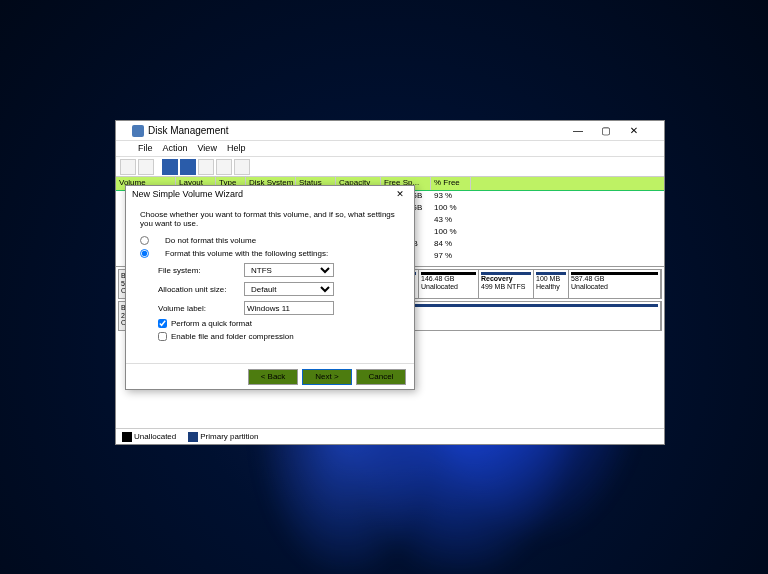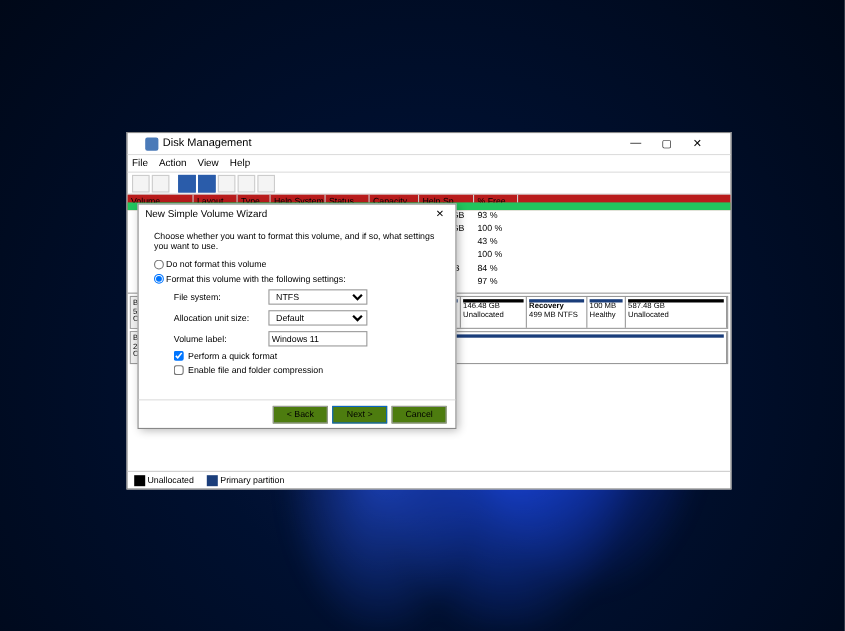--- a/index.html
+++ b/index.html
@@ -19,26 +19,26 @@
 .main-window {
   position: absolute; left: 115px; top: 120px; width: 550px; height: 325px;
   background: #fff; border: 1px solid #888; font-size: 9px; color: #000;
   display: flex; flex-direction: column;
 }
 .titlebar { display: flex; align-items: center; height: 20px; padding: 0 16px; border-bottom: 1px solid #ddd; }
 .titlebar .icon { width: 12px; height: 12px; background: #4a7ab8; border-radius: 2px; margin-right: 4px; }
 .titlebar .title { flex: 1; font-size: 10px; }
 .winbtns { display: flex; gap: 0; }
 .winbtn { width: 28px; height: 18px; display: flex; align-items: center; justify-content: center; font-size: 10px; cursor: default; }
-.menubar { display: flex; gap: 10px; height: 16px; padding: 2px 4px; font-size: 9px; border-bottom: 1px solid #ddd; }
+.menubar { display: flex; gap: 10px; height: 16px; padding: 2px 22px; font-size: 9px; border-bottom: 1px solid #ddd; }
 .menubar span { cursor: default; }
 .toolbar { display: flex; gap: 2px; height: 20px; padding: 2px 4px; border-bottom: 1px solid #ccc; align-items: center; }
 .tbtn { width: 16px; height: 16px; border: 1px solid #ccc; background: #f4f4f4; }
 .tbtn.blue { background: #2a5caa; border-color: #2a5caa; }
-.headers { display: flex; height: 14px; background: #b91c1c; border-bottom: 7px solid #22c55e; font-size: 8px; }
+.headers { display: flex; height: 14px; background: #bef264; border-bottom: 1px solid #22c55e; font-size: 8px; }
 .headers div { border-right: 1px solid #ccc; padding: 1px 3px; overflow: hidden; white-space: nowrap; }
 .col-v { width: 60px; } .col-l { width: 40px; } .col-t { width: 30px; }
 .col-fs { width: 50px; } .col-s { width: 40px; } .col-c { width: 45px; }
 .col-fr { width: 50px; } .col-pf { width: 40px; }
 .vol-list { height: 75px; overflow: hidden; }
 .vol-row { display: flex; font-size: 8px; height: 12px; }
 .vol-row div { padding: 0 3px; white-space: nowrap; }
 .disk-area { flex: 1; border-top: 1px solid #999; padding: 2px; display: flex; flex-direction: column; gap: 2px; }
 .disk-row { display: flex; height: 30px; border: 1px solid #999; }
 .disk-label { width: 60px; background: #f0f0f0; border-right: 1px solid #999; padding: 2px; font-size: 7px; line-height: 1.1; }
@@ -55,21 +55,21 @@
   display: flex; flex-direction: column;
 }
 .wiz-title { height: 16px; padding: 2px 6px; font-size: 9px; display: flex; align-items: center; }
 .wiz-title .t { flex: 1; }
 .wiz-close { width: 16px; text-align: center; cursor: default; }
 .wiz-header { padding: 4px 10px; border-bottom: 1px solid #ddd; background: #fff; }
 .wiz-header .h1 { font-weight: bold; font-size: 9px; }
 .wiz-header .h2 { font-size: 8px; padding-left: 8px; }
 .wiz-body { flex: 1; padding: 8px 14px; display: flex; flex-direction: column; gap: 4px; }
 .wiz-body .intro { font-size: 8px; margin-bottom: 4px; }
-.radio-row { display: flex; align-items: flex-end; gap: 2px; font-size: 8px; }
+.radio-row { display: flex; align-items: flex-end; gap: 16px; font-size: 8px; }
 .radio-row input { width: 9px; height: 9px; }
 .form-row { display: flex; align-items: center; margin-left: 18px; gap: 6px; margin-top: 1px; }
 .form-row label { width: 80px; font-size: 8px; }
 .form-row select, .form-row input[type=text] { width: 90px; font-size: 8px; height: 14px; border: 1px solid #999; background: #fff; padding: 0 2px; }
 .chk-row { display: flex; align-items: center; gap: 4px; margin-left: 18px; font-size: 8px; }
 .chk-row input { width: 9px; height: 9px; }
 .wiz-footer { height: 26px; border-top: 1px solid #ddd; display: flex; justify-content: flex-end; align-items: center; gap: 4px; padding: 0 8px; }
 .wbtn { width: 50px; height: 16px; font-size: 8px; border: 1px solid #999; background: #4d7c0f; cursor: default; text-align: center; line-height: 14px; }
 .wbtn.primary { border-color: #0a64c8; }
 </style>
@@ -101,24 +101,24 @@
     <div class="tbtn blue"></div>
     <div class="tbtn blue"></div>
     <div class="tbtn"></div>
     <div class="tbtn"></div>
     <div class="tbtn"></div>
   </div>
   <div class="headers">
     <div class="col-v">Volume</div>
     <div class="col-l">Layout</div>
     <div class="col-t">Type</div>
-    <div class="col-fs">Help System</div>
+    <div class="col-fs">Disk System</div>
     <div class="col-s">Status</div>
     <div class="col-c">Capacity</div>
-    <div class="col-fr">Help Sp...</div>
+    <div class="col-fr">Free Sp...</div>
     <div class="col-pf">% Free</div>
   </div>
   <div class="vol-list">
     <div class="vol-row">
       <div style="width:265px"></div>
       <div class="col-fr">230.22 GB</div>
       <div class="col-pf">93 %</div>
     </div>
     <div class="vol-row">
       <div style="width:265px"></div>

